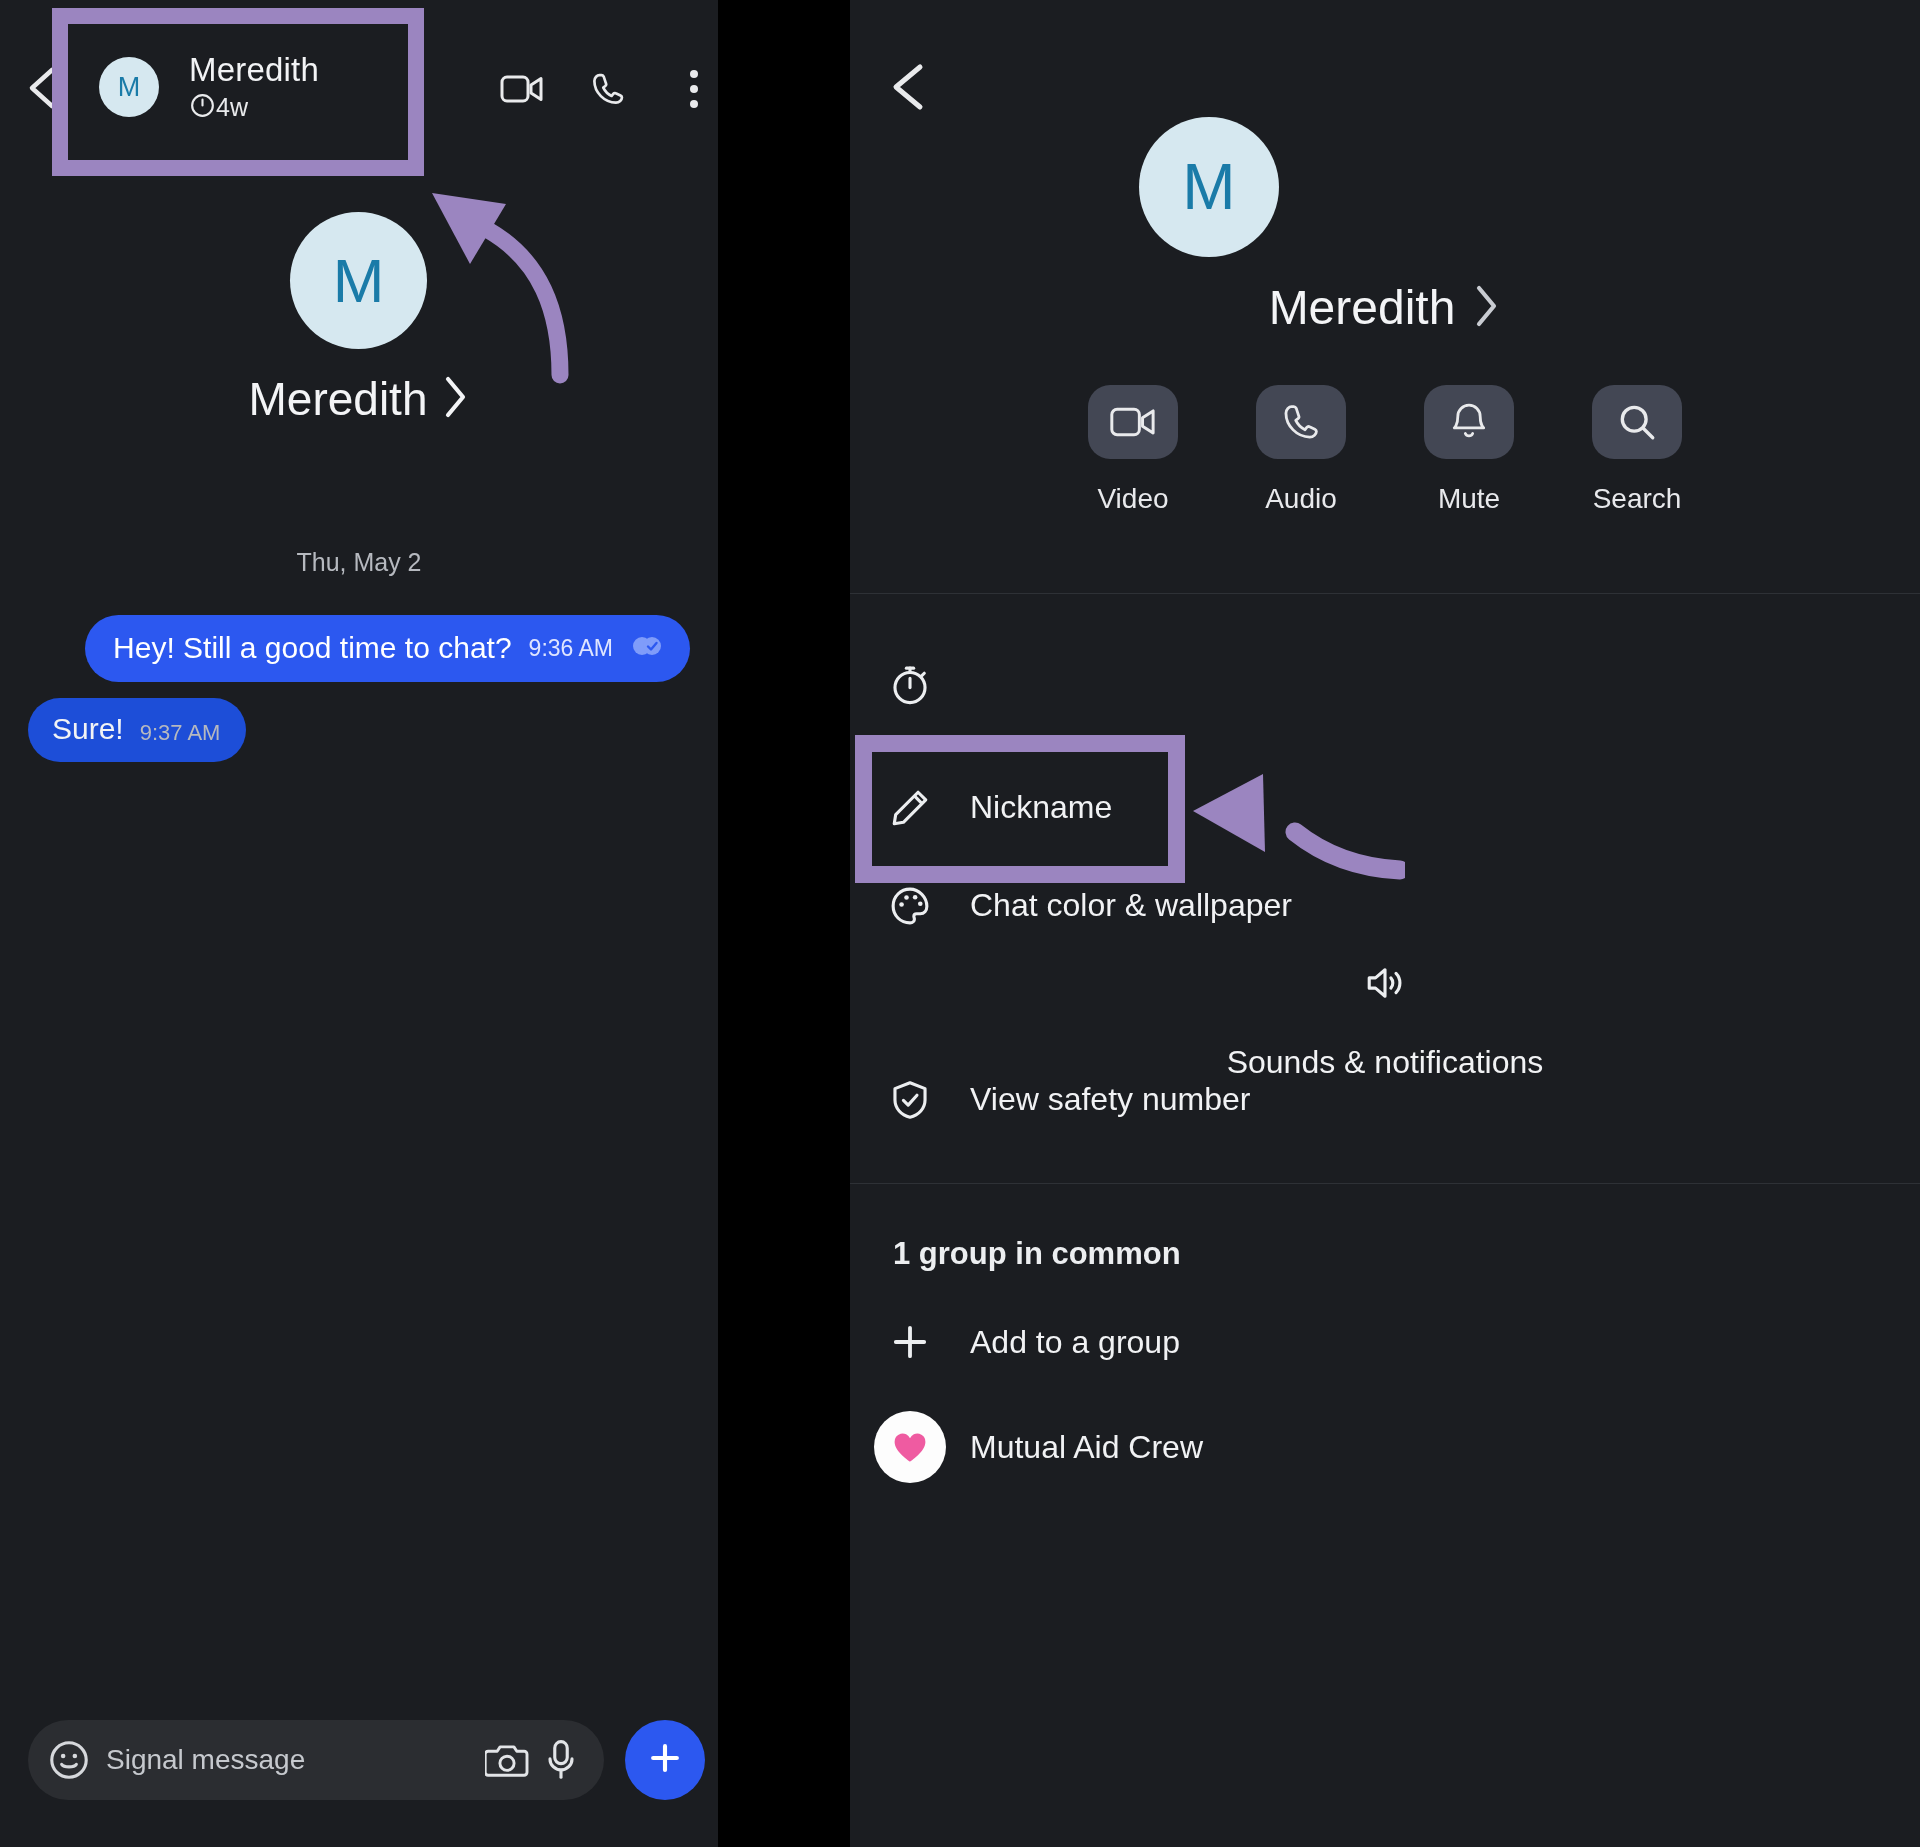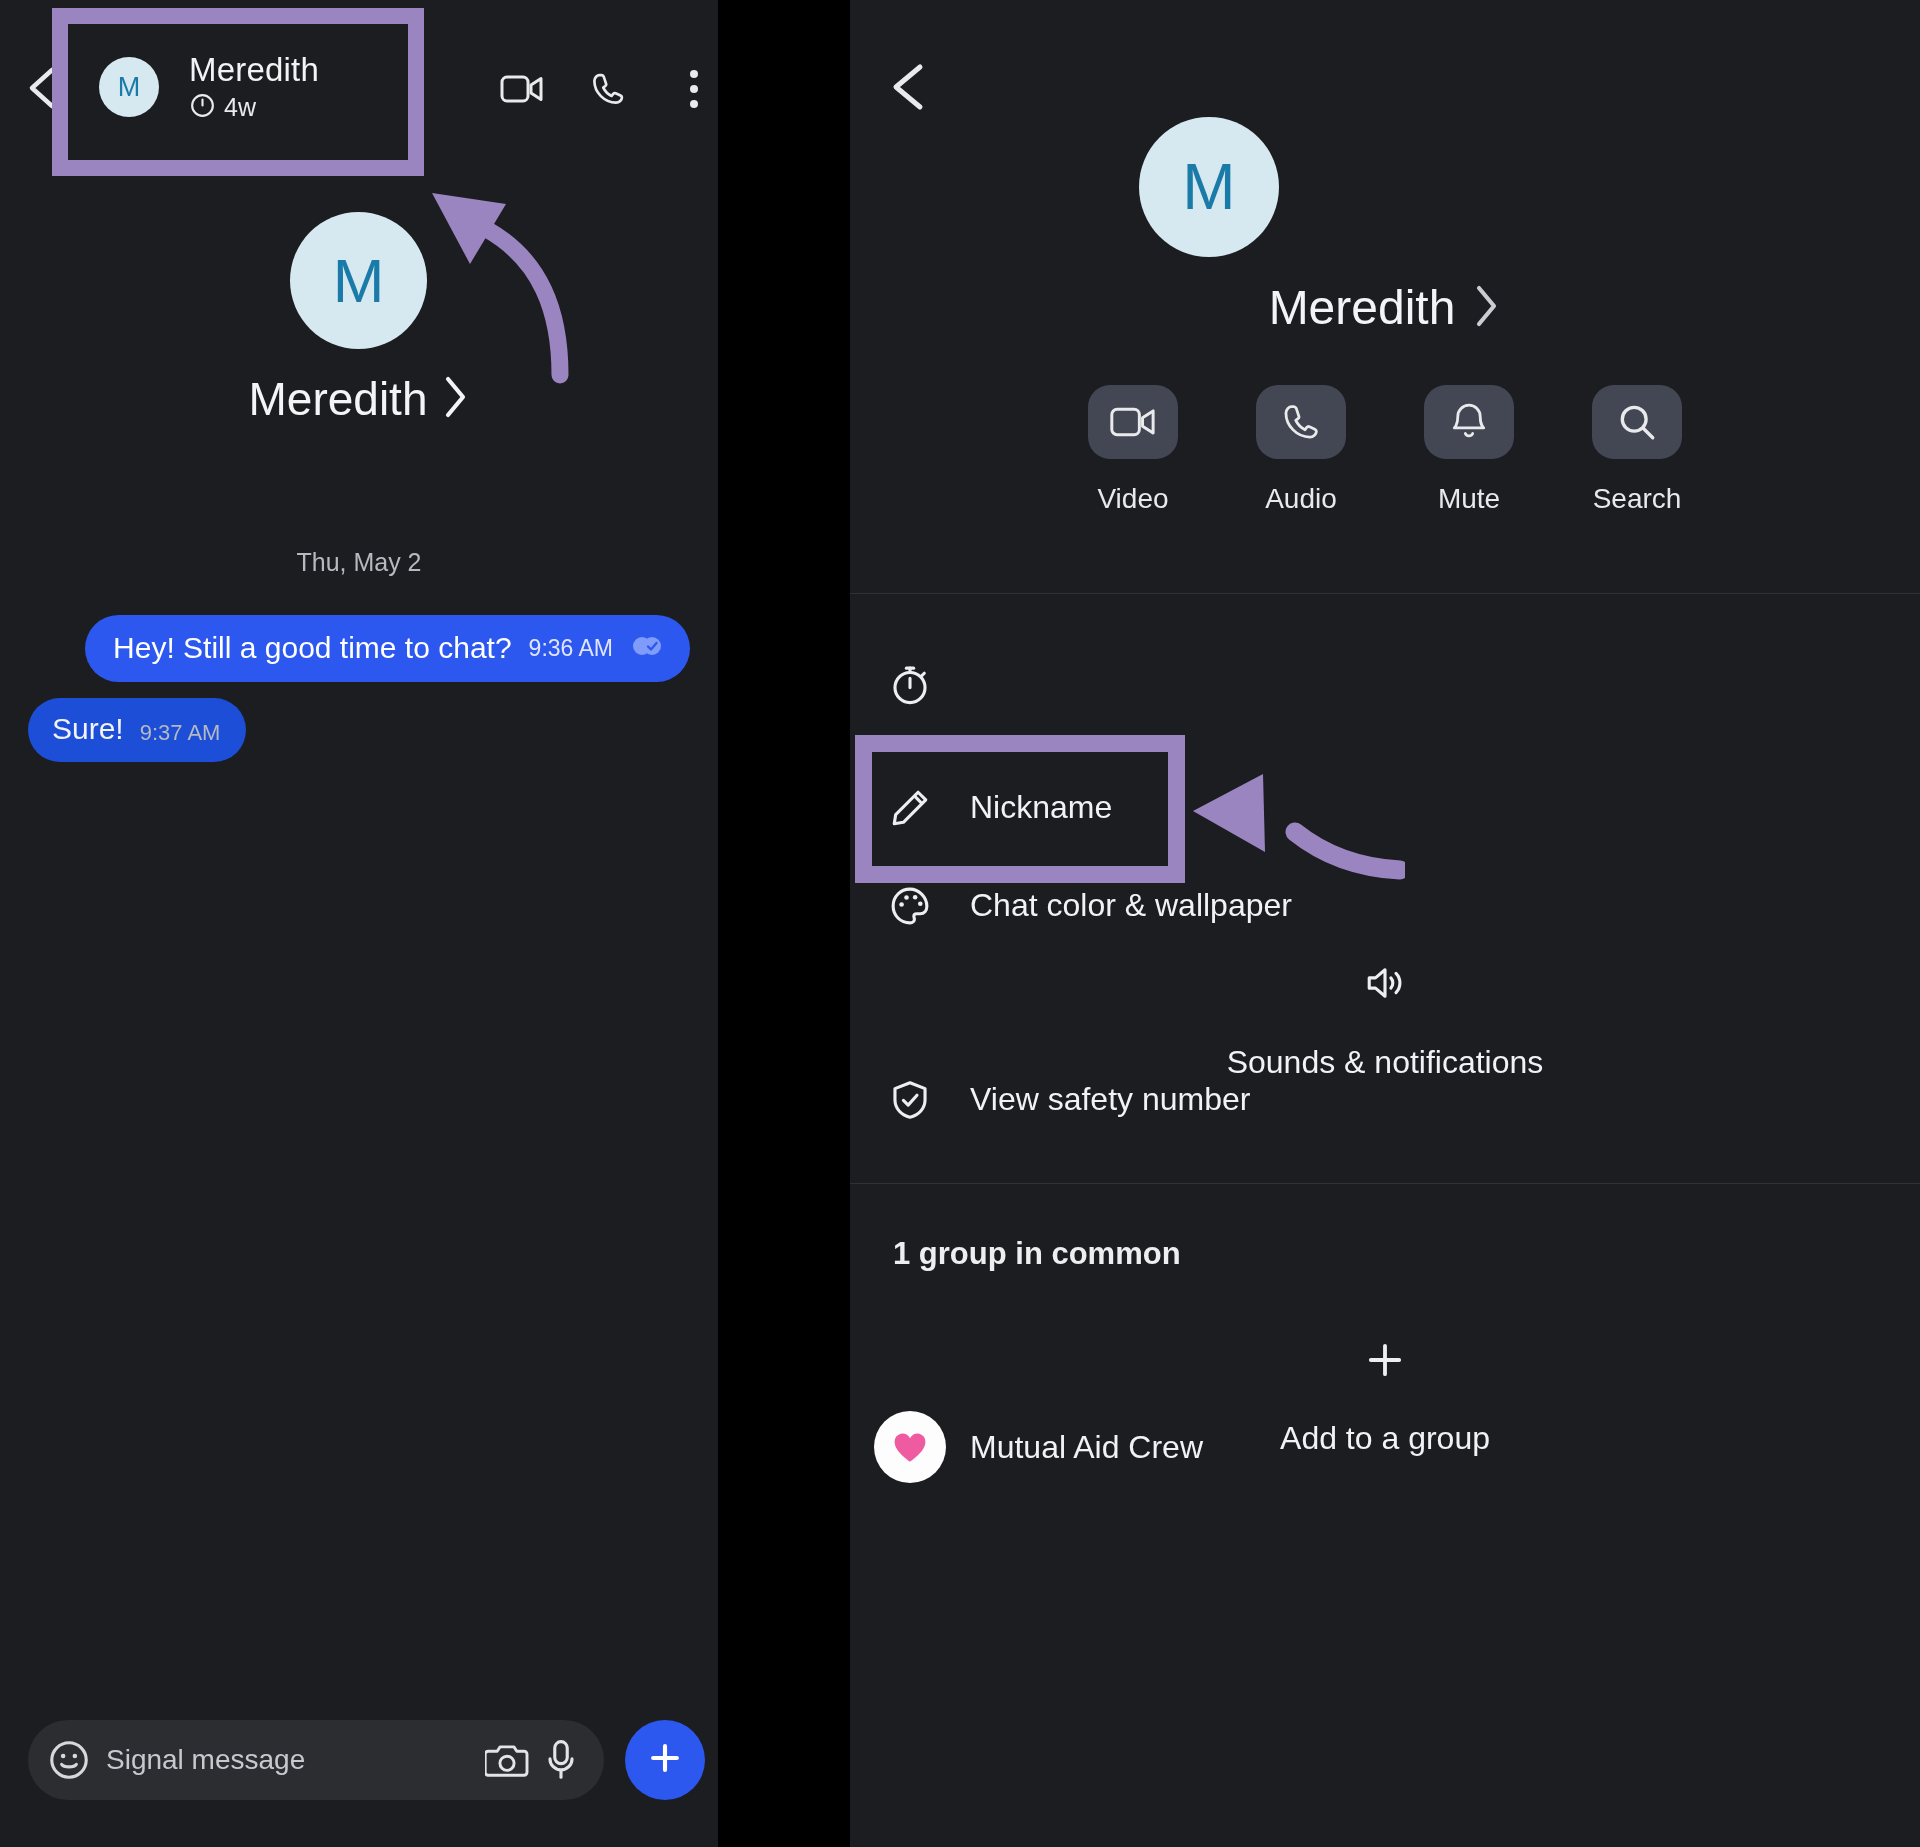--- a/index.html
+++ b/index.html
@@ -7,21 +7,21 @@
   #page{position:relative;width:1920px;height:1847px;background:#000;overflow:hidden;}
 
   
   .left-pane{position:absolute;left:0;top:0;width:718px;height:1847px;background:#1b1d21;overflow:hidden;}
   .chat-topbar{position:absolute;left:0;top:0;width:718px;height:175px;}
   .back-arrow{position:absolute;left:22px;top:62px;width:44px;height:52px;}
   .hdr-avatar{position:absolute;left:99px;top:57px;width:60px;height:60px;border-radius:50%;
       background:#d6e8f0;display:flex;align-items:center;justify-content:center;}
   .hdr-avatar span{color:#1a7ba8;font-size:27px;font-weight:400;}
   .hdr-name{position:absolute;left:189px;top:51px;color:#f2f3f5;font-size:33px;font-weight:400;letter-spacing:.2px;}
-  .hdr-sub{position:absolute;left:189px;top:92px;display:flex;align-items:center;gap:8px;}
+  .hdr-sub{position:absolute;left:189px;top:92px;display:flex;align-items:center;gap:0;}
   .hdr-sub .t{color:#e9eaec;font-size:25px;}
   .tb-icons{position:absolute;left:493px;top:60px;display:flex;align-items:center;gap:0;}
   .tb-btn{width:58px;height:58px;display:flex;align-items:center;justify-content:center;}
   .tb-gap{width:28px;}
 
   .big-avatar{position:absolute;left:290px;top:212px;width:137px;height:137px;border-radius:50%;
       background:#d6e8f0;display:flex;align-items:center;justify-content:center;}
   .big-avatar span{color:#1a7ba8;font-size:62px;font-weight:400;}
   .contact-line{position:absolute;left:0;top:372px;width:718px;display:flex;justify-content:center;align-items:center;gap:16px;}
   .contact-line .nm{color:#f3f4f6;font-size:46px;font-weight:400;}
@@ -333,21 +333,21 @@
       </div>
       <div class="txt">
         <div class="t1">View safety number</div>
       </div>
     </div>
 
     <div class="hr" style="top:1183px;"></div>
 
     <div class="section-title" style="top:1236px;">1 group in common</div>
 
-    <div class="grp-row" style="top:1300px;height:84px;flex-direction:column;">
+    <div class="grp-row" style="top:1300px;height:84px;">
       <div class="av">
         <div class="plus-circle">
           <svg width="46" height="46" viewBox="0 0 24 24">
             <path d="M12 4.6 V19.4 M4.6 12 H19.4" stroke="#eceef0" stroke-width="2" stroke-linecap="round"></path>
           </svg>
         </div>
       </div>
       <div class="nm">Add to a group</div>
     </div>
 

